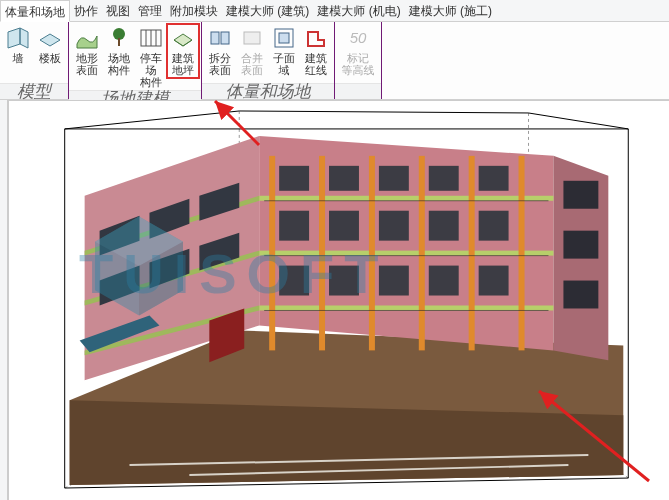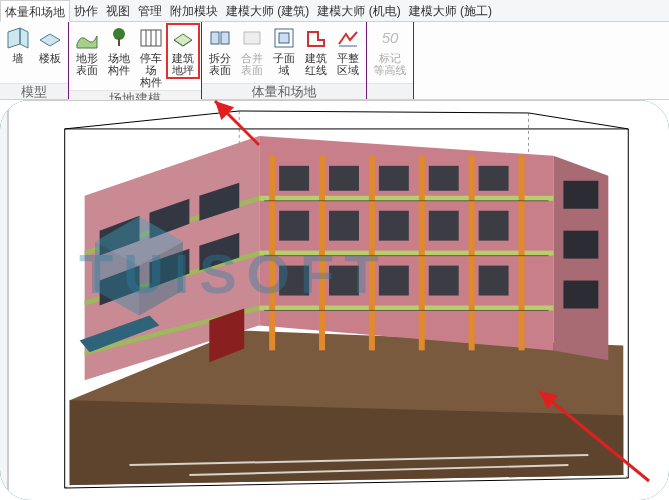--- a/index.html
+++ b/index.html
@@ -64,37 +64,37 @@
     color: #333;
     text-align: center;
     line-height: 1.1;
   }
   .ribbon-btn.disabled { color: #aaa; }
   .ribbon-btn .ico { width: 24px; height: 24px; margin-bottom: 2px; display:flex; align-items:center; justify-content:center; }
   .ribbon-btn .lbl { min-height: 24px; display:flex; align-items:flex-start; justify-content:center; }
   .group-label {
     height: 16px;
     text-align: center;
-    font-size: 13px;
+    font-size: 17px;
     color: #666;
     background: #f2f3f4;
     border-top: 1px solid #e5e5e5;
     line-height: 16px;
+    font-style: italic;
   }
   .ribbon-btn.highlight {
     outline: 2px solid #e03030;
     outline-offset: -1px;
   }
   .viewport {
     position: relative;
     width: 100%;
     height: calc(500px - 22px - 78px);
     background: #0f766e;
     overflow: hidden;
-    border-radius: 30px;
   }
   .viewport-inner {
     position: absolute;
     left: 8px; top: 0; right: 0; bottom: 0;
     border-left: 1px solid #ccc;
     border-top: 1px solid #ccc;
     display:flex; align-items:center; justify-content:center;
     background: #fff;
   }
   .left-strip {
@@ -228,29 +228,20 @@
         </span>
         <span class="lbl">子面域</span>
       </div>
       <div class="ribbon-btn">
         <span class="ico">
           <svg width="24" height="24">
               <path d="M4 20 L4 6 L14 6 L14 14 L20 14 L20 20 Z" fill="none" stroke="#c33" stroke-width="2"></path>
             </svg>
         </span>
         <span class="lbl">建筑<br>红线</span>
-      </div>
-      <div class="ribbon-btn">
-        <span class="ico">
-          <svg width="24" height="24">
-              <path d="M3 18 L10 8 L14 14 L21 6" fill="none" stroke="#c33" stroke-width="2"></path>
-              <line x1="3" y1="20" x2="21" y2="20" stroke="#468"></line>
-            </svg>
-        </span>
-        <span class="lbl">平整<br>区域</span>
       </div>
     </div>
     <div class="group-label">体量和场地</div>
   </div>
 
   <div class="ribbon-group">
     <div class="ribbon-buttons">
       <div class="ribbon-btn disabled" style="width:42px">
         <span class="ico" style="font-size:15px;color:#bbb;font-style:italic;width:36px">50</span>
         <span class="lbl">标记<br>等高线</span>

